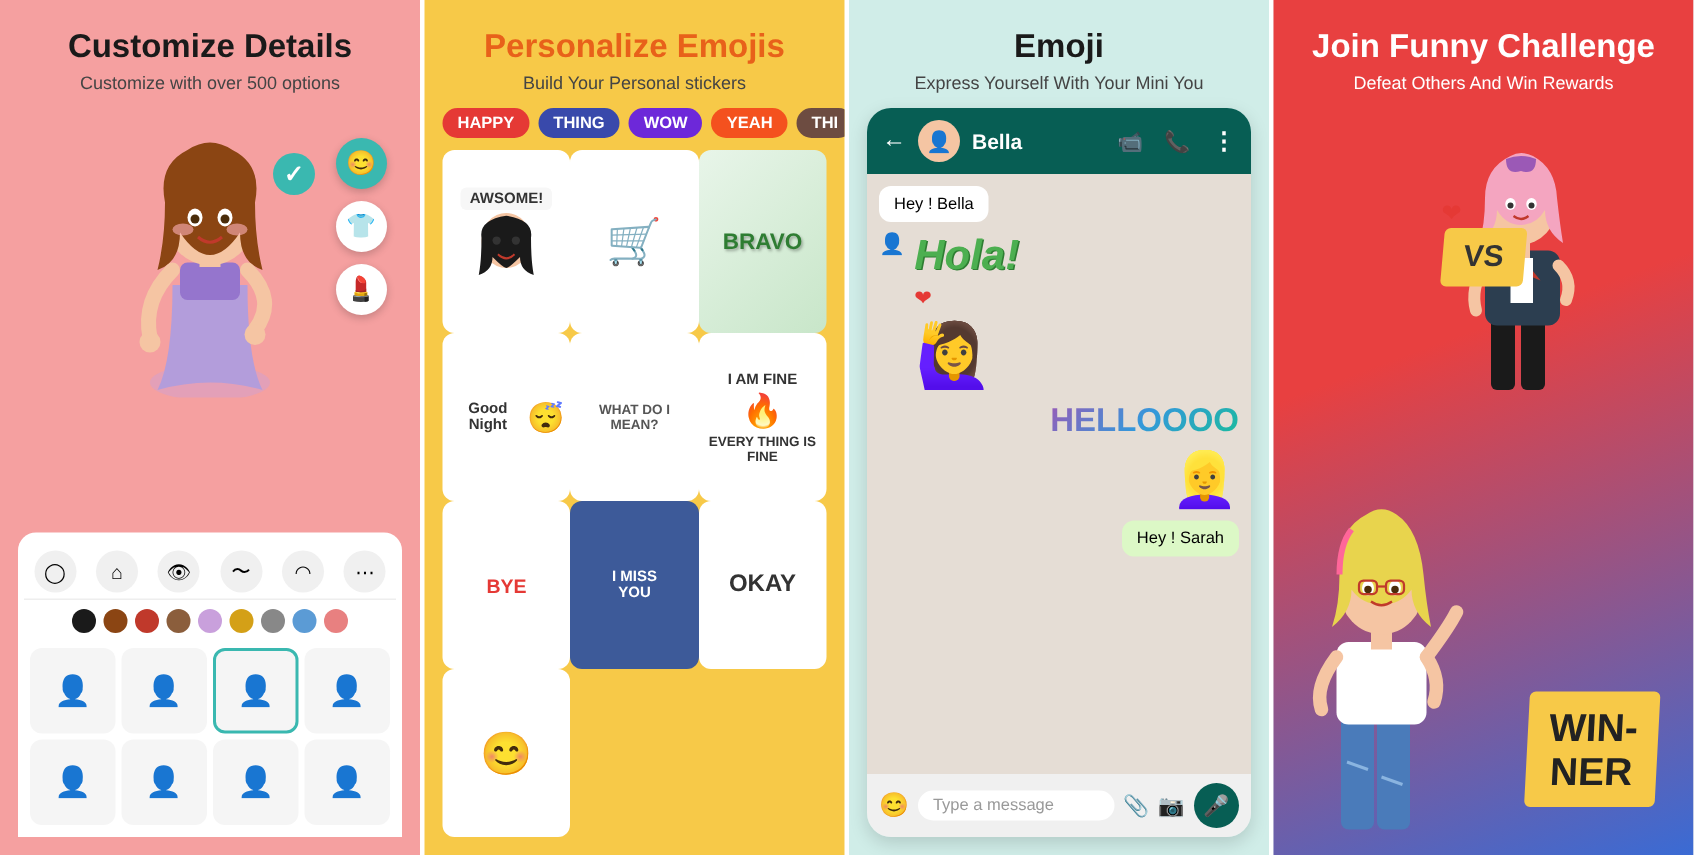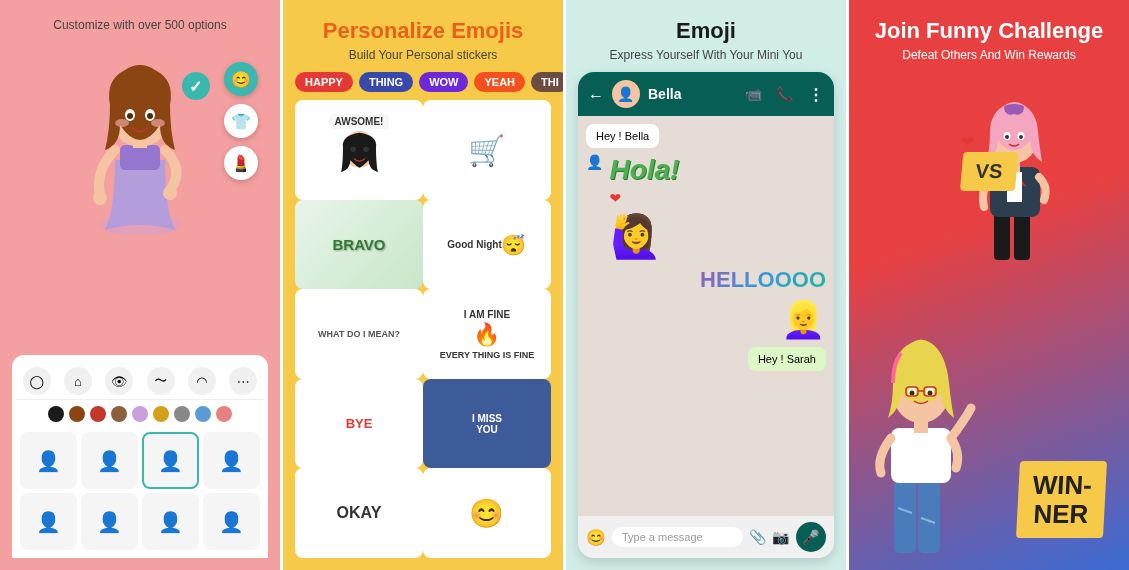--- a/index.html
+++ b/index.html
@@ -188,21 +188,21 @@
     .tag {
       padding: 4px 10px;
       border-radius: 14px;
       font-size: 11px;
       font-weight: 700;
       color: white;
     }
 
     .sticker-grid {
       display: grid;
-      grid-template-columns: 1fr 1fr;
+      grid-template-columns: 1fr 1fr 1fr;
       gap: 0;
       width: 100%;
       flex: 1;
     }
 
     .sticker-cell {
       background: white;
       border-radius: 8px;
       display: flex;
       align-items: center;
@@ -337,20 +337,21 @@
       flex-direction: column;
       box-shadow: 0 4px 12px rgba(0,0,0,0.15);
     }
 
     .heart-red { color: #e53935; font-size: 14px; }
   </style>
 </head>
 <body>
 
 <div class="panel panel-1">
+  <h2 class="panel-title">Customize Details</h2>
   <p class="panel-subtitle">Customize with over 500 options</p>
 
   <div class="avatar-area">
 
     <svg width="130" height="185" viewBox="0 0 130 185">
 
       <ellipse cx="65" cy="175" rx="40" ry="12" fill="#c9a0dc" opacity="0.4"></ellipse>
 
       <path d="M40 110 Q40 160 30 180 Q65 170 100 180 Q90 160 90 110 Z" fill="#b39ddb"></path>
 

